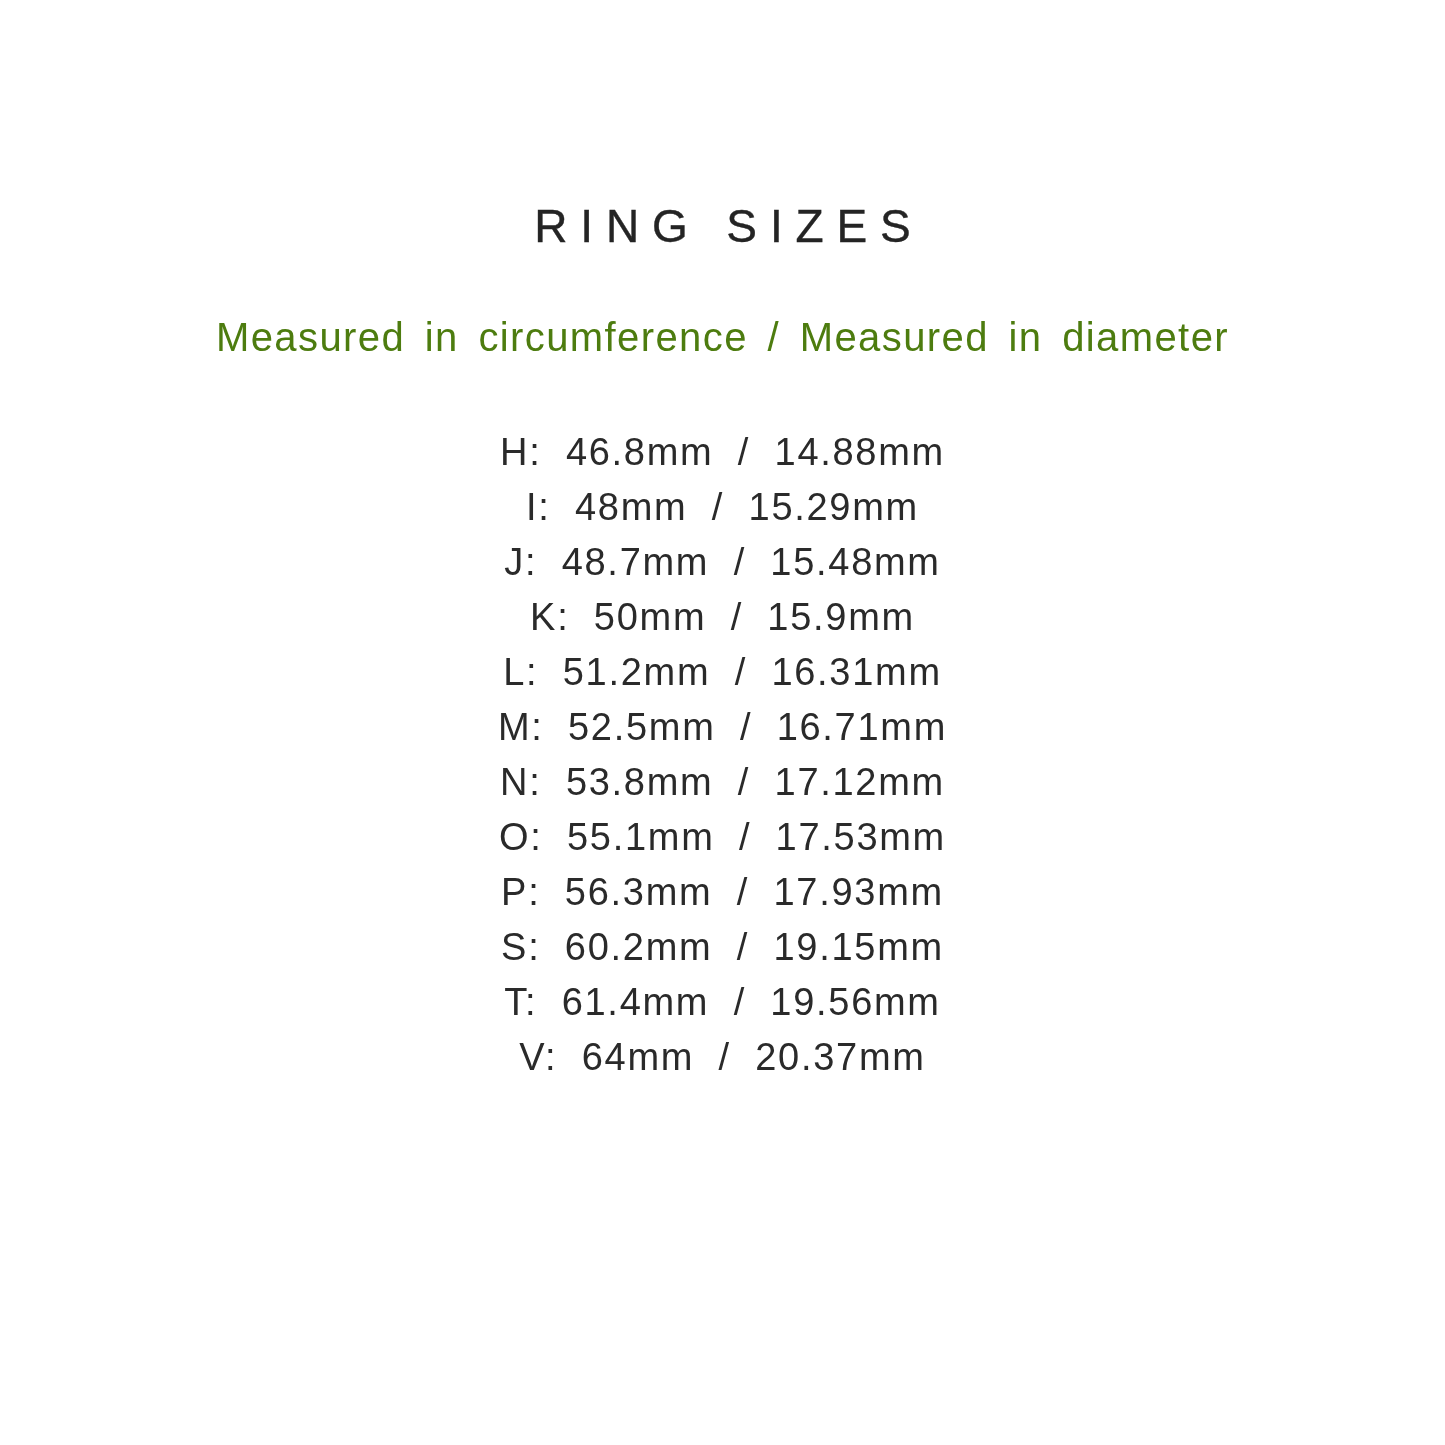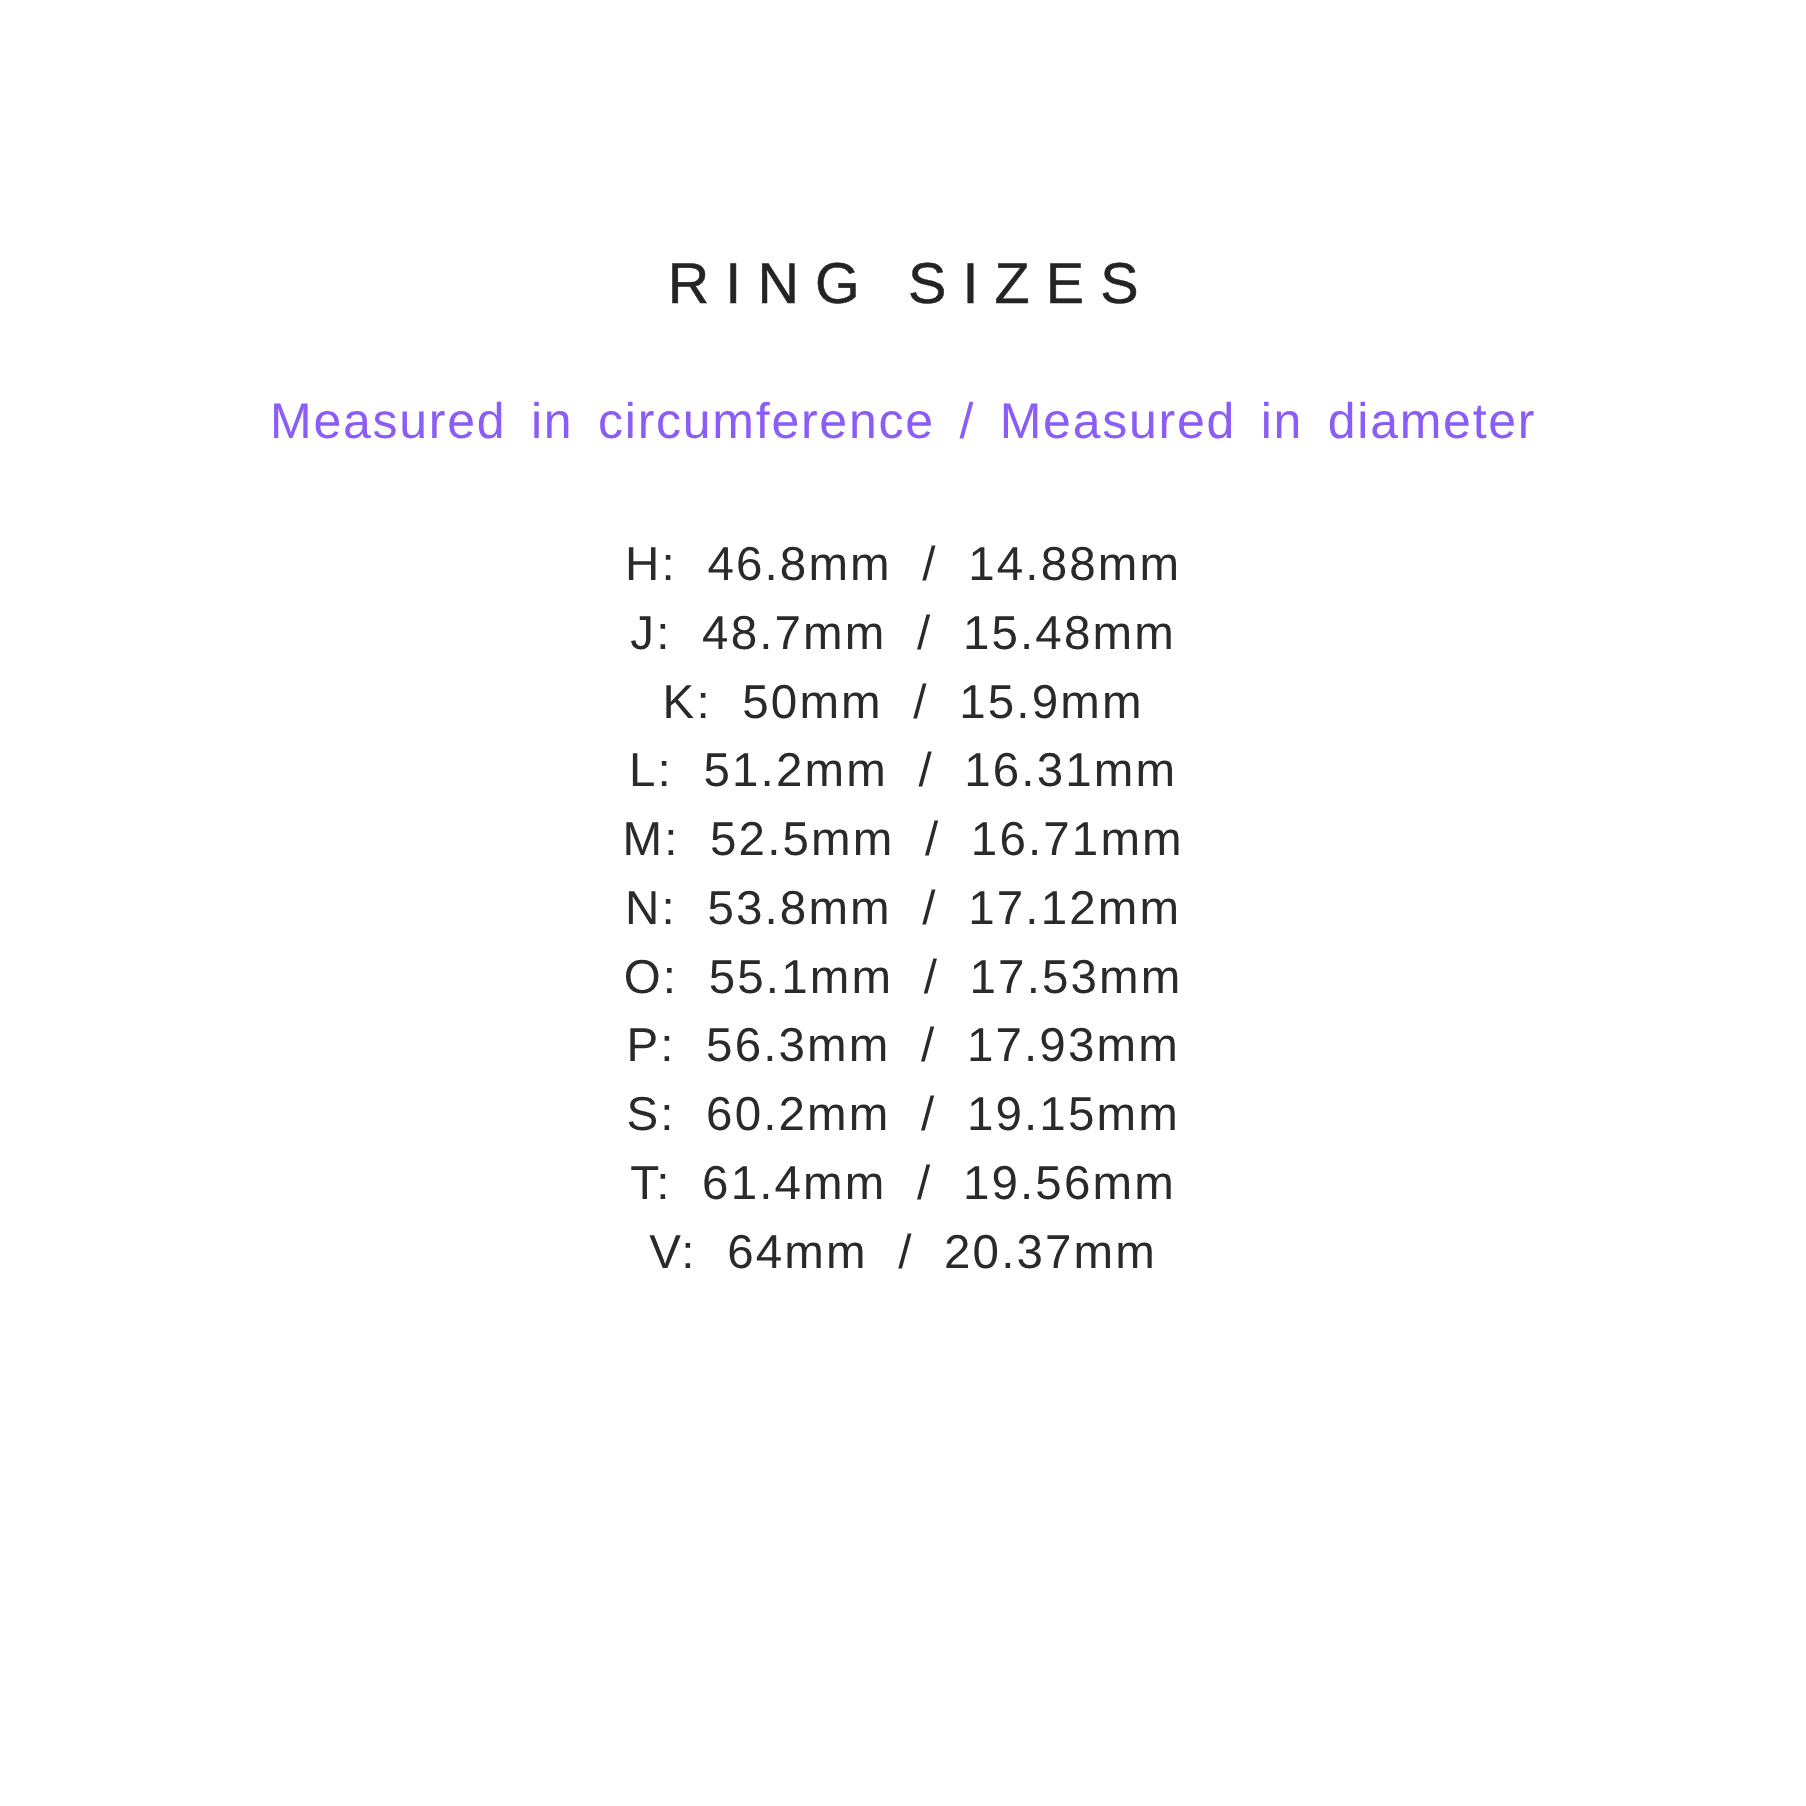--- a/index.html
+++ b/index.html
@@ -30,21 +30,21 @@
     color: #242424;
     -webkit-text-stroke: 0.4px #242424;
   }
   .subtitle {
     margin-top: 68px;
     font-size: 40px;
     font-weight: 300;
     line-height: 40px;
     letter-spacing: 0.035em;
     word-spacing: 0.18em;
-    color: #8b5cf6;
+    color: #4d7c0f;
   }
   .size-list {
     margin-top: 68px;
   }
   .size-row {
     font-size: 38px;
     font-weight: 300;
     line-height: 55px;
     letter-spacing: 0.045em;
     word-spacing: 0.32em;
@@ -56,20 +56,21 @@
 <body>
 
 <div class="page">
   <div class="title">RING SIZES</div>
 
   <div class="subtitle">Measured in circumference / Measured in diameter</div>
 
   <div class="size-list">
   <div class="size-row">H: 46.8mm / 14.88mm</div>
 
+  <div class="size-row">I: 48mm / 15.29mm</div>
 
   <div class="size-row">J: 48.7mm / 15.48mm</div>
 
   <div class="size-row">K: 50mm / 15.9mm</div>
 
   <div class="size-row">L: 51.2mm / 16.31mm</div>
 
   <div class="size-row">M: 52.5mm / 16.71mm</div>
 
   <div class="size-row">N: 53.8mm / 17.12mm</div>

